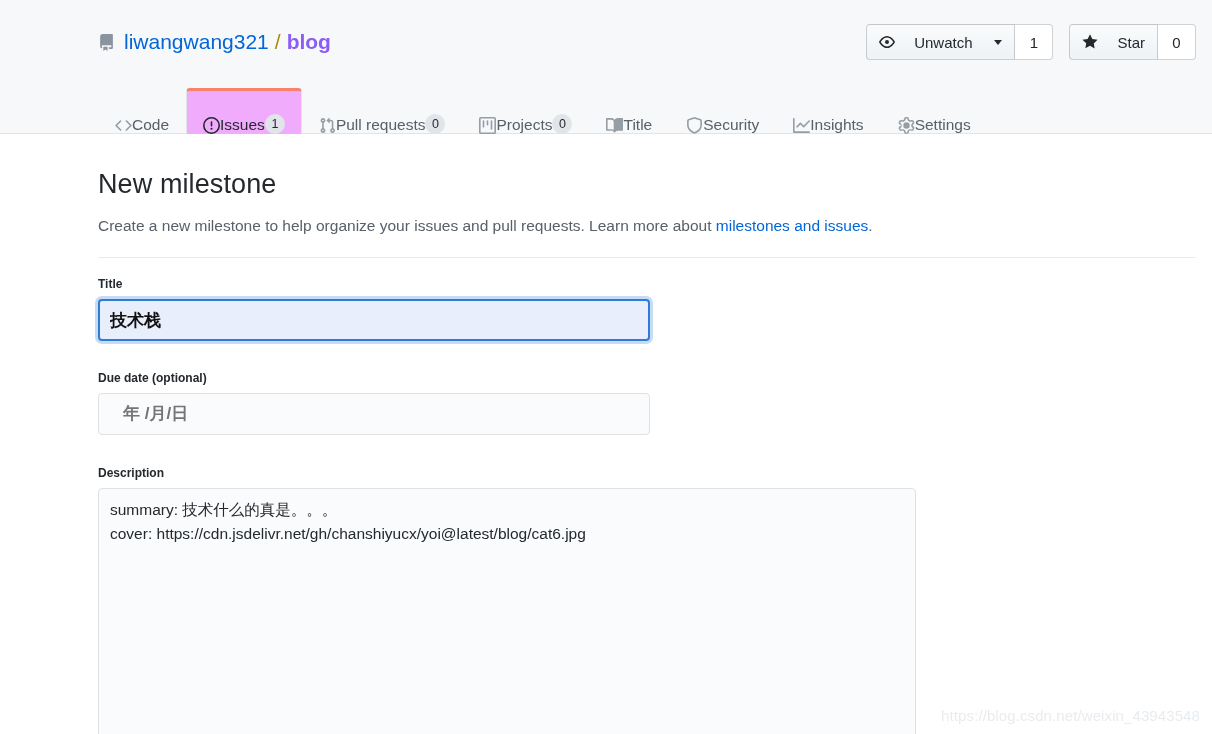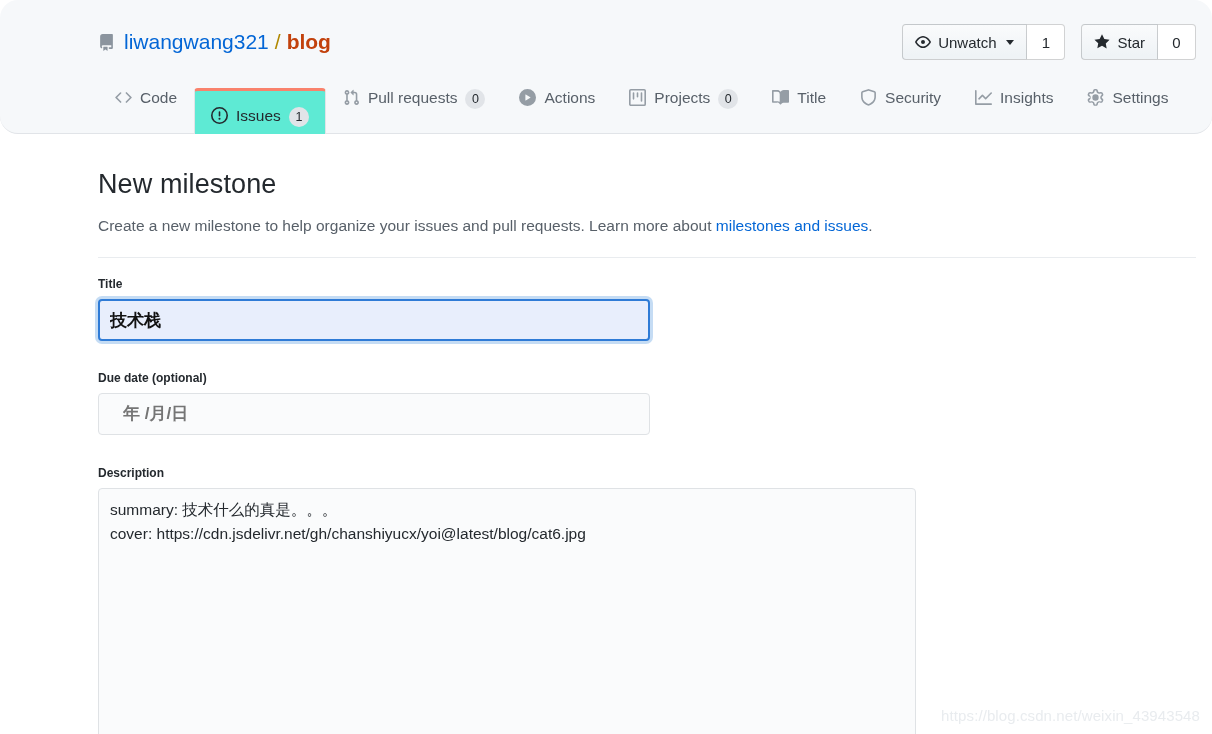--- a/index.html
+++ b/index.html
@@ -12,52 +12,51 @@
     -webkit-font-smoothing: antialiased;
   }
   #app { position: relative; width: 1212px; height: 734px; background:#fff; }
 
   
   .repo-header {
     position: relative;
     height: 134px;
     background: #f6f8fa;
     border-bottom: 1px solid #e1e4e8;
-    border-radius: 18px;
   }
   .repo-title {
     position: absolute;
     left: 98px; top: 27px;
     display: flex; align-items: center;
     font-size: 21px; line-height: 30px;
     color: #0366d6;
   }
   .repo-icon { margin-right: 9px; display:flex; align-items:center; color:#8b949e; }
   .repo-owner { color:#0366d6; font-weight:400; text-decoration:none; }
   .repo-sep { color:#b08800; margin: 0 6px; font-weight:400; }
-  .repo-name { color:#c2410c; font-weight:bold; text-decoration:none; }
+  .repo-name { color:#8b5cf6; font-weight:bold; text-decoration:none; }
 
   
   .repo-actions {
     position:absolute; right:16px; top:24px;
     display:flex; align-items:flex-start; gap:16px;
   }
   .btn-group { display:flex; align-items:stretch; }
   .btn-main, .btn-count {
     height:36px;
     display:flex; align-items:center;
     font-size:15px;
     color:#24292e;
     border:1px solid rgba(27,31,35,0.2);
     background: linear-gradient(180deg, #fafbfc 0%, #eff3f6 90%);
   }
   .btn-main {
     padding: 8px 12px;
     border-radius: 4px 0 0 4px;
-    gap:7px;
+    gap:19px;
     font-weight:400;
   }
   .btn-count {
     padding: 0 14px;
     border-left: none;
     border-radius: 0 4px 4px 0;
     background:#fff;
     justify-content:center;
     min-width:38px;
     color:#24292e;
@@ -71,35 +70,35 @@
   }
 
   
   .repo-nav {
     position:absolute;
     left:98px; bottom:-1px;
     display:flex; align-items:flex-end;
     height:48px;
   }
   .nav-item {
-    display:flex; align-items:flex-start; gap:8px;
+    display:flex; align-items:flex-end; gap:0;
     height:46px;
     padding: 0 16px;
     font-size:15.5px;
     color:#586069;
     text-decoration:none;
     border: 1px solid transparent;
     border-bottom:none;
     border-radius: 4px 4px 0 0;
     position:relative;
     white-space:nowrap;
   }
   .nav-item .nav-ico { display:flex; align-items:center; color:#959da5; }
   .nav-item.selected {
-    background:#5eead4;
+    background:#f0abfc;
     color:#24292e;
     font-weight:400;
     border-color:#e1e4e8;
     border-top: 3px solid #f9826c;
     padding-top:16px;
   }
   .nav-item.selected .nav-ico { color:#24292e; }
   .counter {
     display:inline-flex; align-items:center; justify-content:center;
     min-width:20px; height:20px;
@@ -271,28 +270,20 @@
       <a class="nav-item" href="#">
         <span class="nav-ico">
           <svg width="17" height="17" viewBox="0 0 16 16" fill="currentColor">
               <path d="M7.177 3.073L9.573.677A.25.25 0 0110 .854v4.792a.25.25 0 01-.427.177L7.177 3.427a.25.25 0 010-.354zM3.75 2.5a.75.75 0 100 1.5.75.75 0 000-1.5zm-2.25.75a2.25 2.25 0 113 2.122v5.256a2.251 2.251 0 11-1.5 0V5.372A2.25 2.25 0 011.5 3.25zM11 2.5h-1V4h1a1 1 0 011 1v5.628a2.251 2.251 0 101.5 0V5A2.5 2.5 0 0011 2.5zm1 10.25a.75.75 0 111.5 0 .75.75 0 01-1.5 0zM3.75 12a.75.75 0 100 1.5.75.75 0 000-1.5z"></path>
             </svg>
         </span>
         <span>Pull requests</span>
         <span class="counter">0</span>
       </a>
 
-      <a class="nav-item" href="#">
-        <span class="nav-ico">
-          <svg width="17" height="17" viewBox="0 0 16 16" fill="currentColor">
-              <path d="M8 0a8 8 0 110 16A8 8 0 018 0zM6.379 5.227A.25.25 0 006 5.442v5.117a.25.25 0 00.379.214l4.264-2.559a.25.25 0 000-.428L6.379 5.227z"></path>
-            </svg>
-        </span>
-        <span>Actions</span>
-      </a>
 
       <a class="nav-item" href="#">
         <span class="nav-ico">
           <svg width="17" height="17" viewBox="0 0 16 16" fill="currentColor">
               <path d="M1.75 0A1.75 1.75 0 000 1.75v12.5C0 15.216.784 16 1.75 16h12.5A1.75 1.75 0 0016 14.25V1.75A1.75 1.75 0 0014.25 0H1.75zM1.5 1.75a.25.25 0 01.25-.25h12.5a.25.25 0 01.25.25v12.5a.25.25 0 01-.25.25H1.75a.25.25 0 01-.25-.25V1.75zM11.75 3a.75.75 0 00-.75.75v7.5a.75.75 0 001.5 0v-7.5a.75.75 0 00-.75-.75zm-8.25.75a.75.75 0 011.5 0v5.5a.75.75 0 01-1.5 0v-5.5zM8 3a.75.75 0 00-.75.75v3.5a.75.75 0 001.5 0v-3.5A.75.75 0 008 3z"></path>
             </svg>
         </span>
         <span>Projects</span>
         <span class="counter">0</span>
       </a>

